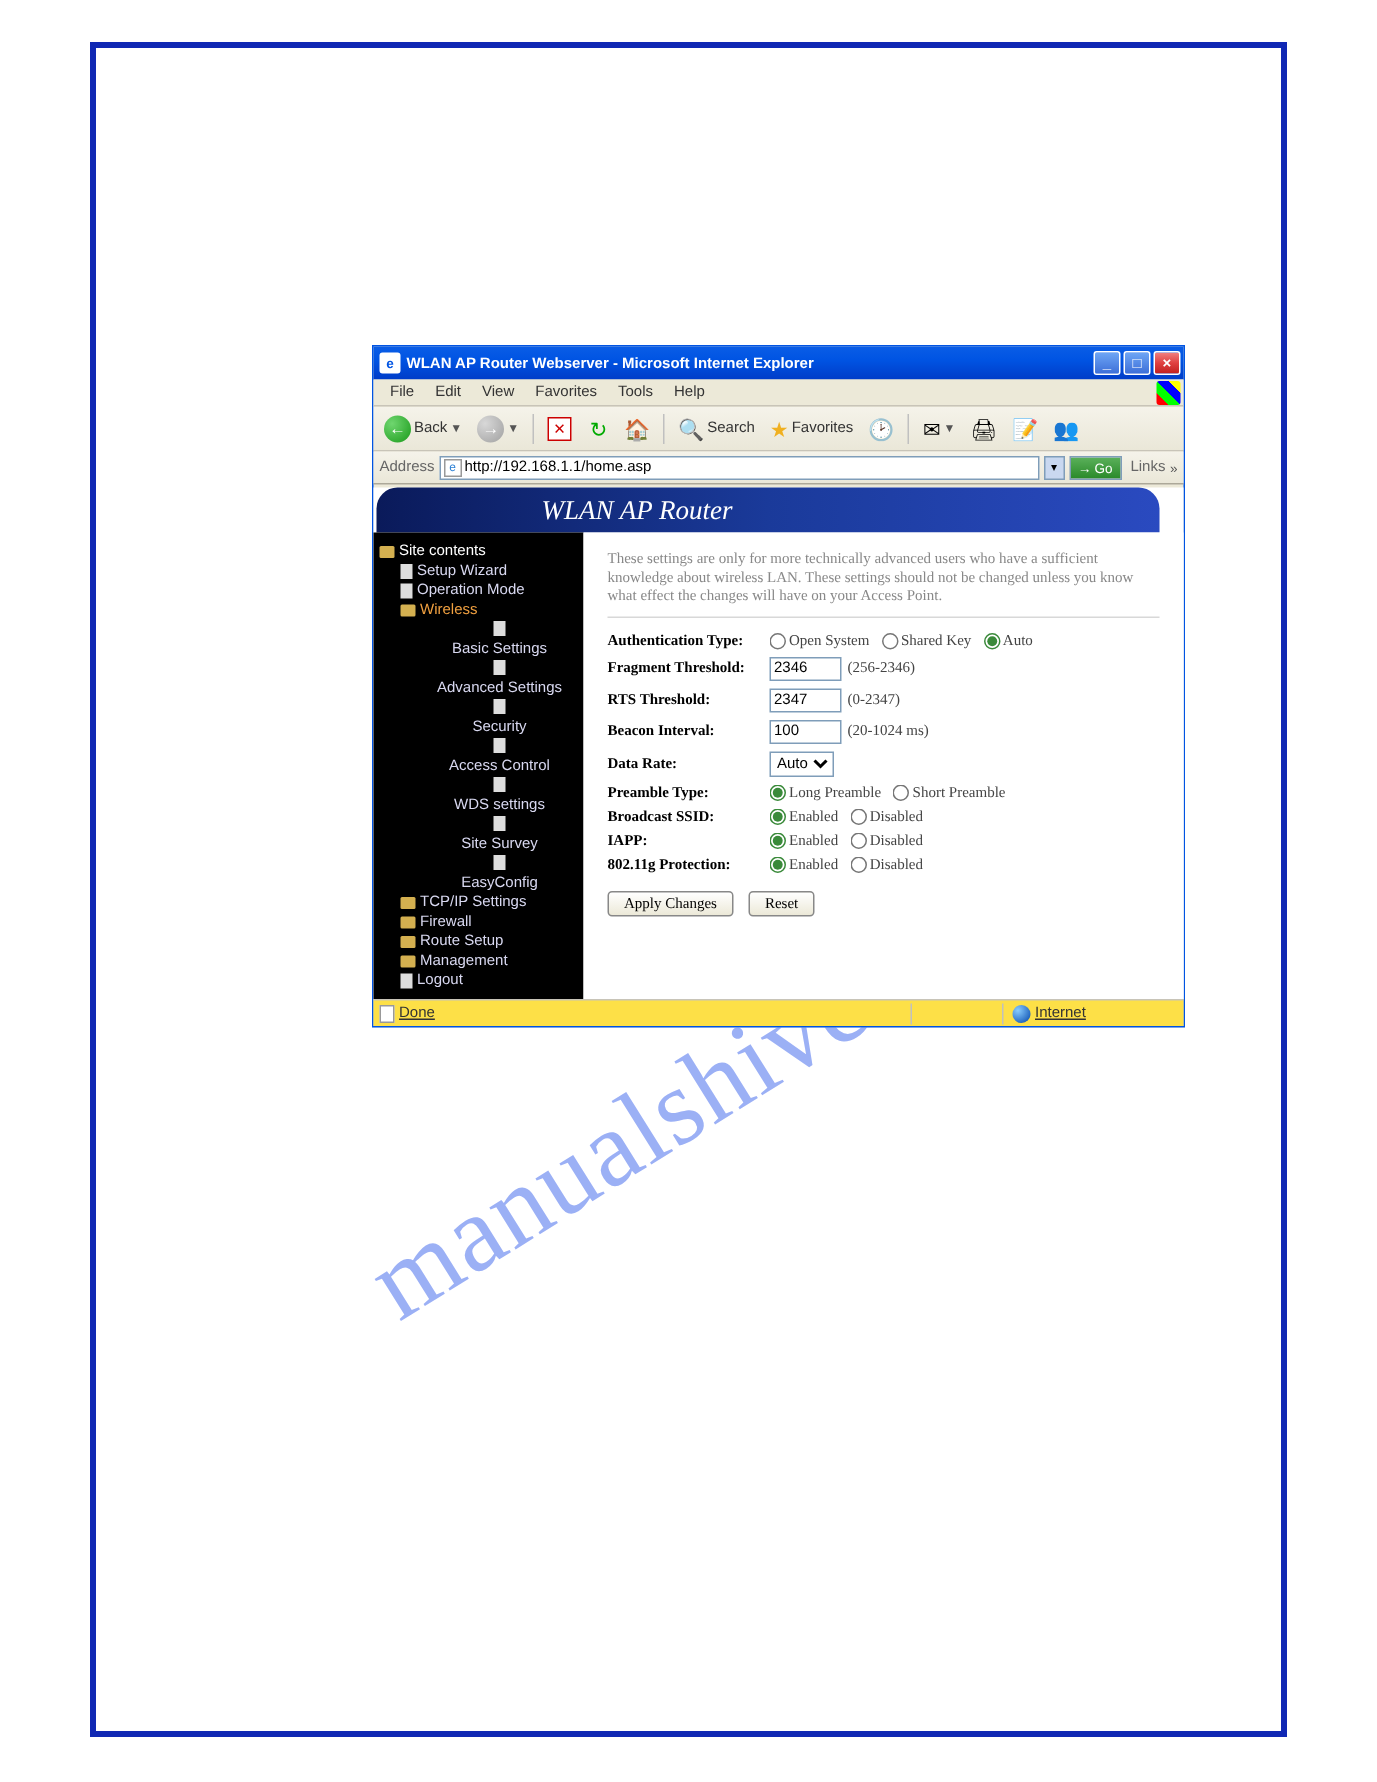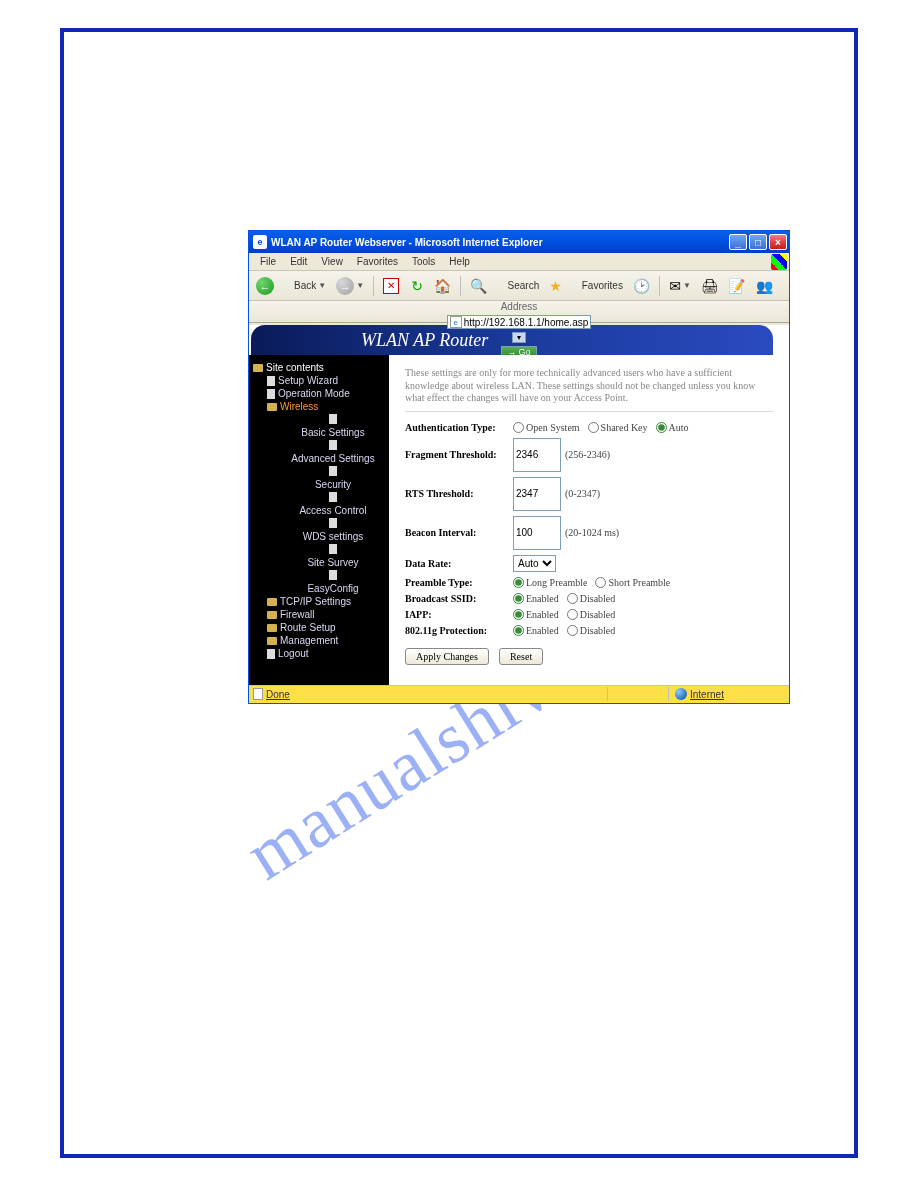--- a/index.html
+++ b/index.html
@@ -103,35 +103,34 @@
     width: 18px; height: 18px; border-radius: 50%;
     display:flex; align-items:center; justify-content:center;
     font-size:11px; color:#fff;
   }
   .back-ico { background: radial-gradient(circle at 30% 30%, #6fd66f, #1a9a1a); }
   .fwd-ico { background: radial-gradient(circle at 30% 30%, #d8d8d8, #a0a0a0); }
   .stop-ico { width:16px;height:16px;border:1px solid #c00;background:#fff; display:flex;align-items:center;justify-content:center;color:#c00;font-size:10px;}
   .refresh-ico { width:16px;height:16px;display:flex;align-items:center;justify-content:center;color:#0a0;font-size:14px;}
   .home-ico { width:16px;height:16px;display:flex;align-items:center;justify-content:center;font-size:14px;}
   .tsep { width:1px; height:20px; background:#c0c0c0; margin:0 2px; }
-  .tlabel { font-size:10px; color:#333; margin-left:20px; }
+  .tlabel { font-size:10px; color:#333; margin-left:2px; }
   .drop { font-size:8px; color:#555; margin-left:2px; }
   .search-ico { color:#2a7fd4; font-size:14px; }
   .star-ico { color:#f0b020; font-size:14px; }
   .small-ico { font-size:14px; }
   
   .addressbar {
     height: 22px;
     background: linear-gradient(#f5f3ea,#eae7d8);
     display: flex;
     align-items: center;
     padding: 0 4px;
     border-bottom: 1px solid #aca899;
     gap: 3px;
-    flex-direction: column;
   }
   .addr-label { font-size:10px; color:#666; }
   .addr-input {
     flex:1; height:16px;
     background:#fff;
     border:1px solid #7f9db9;
     display:flex; align-items:center;
     padding:0 2px;
     font-size:10px;
   }
@@ -197,21 +196,21 @@
     margin-bottom: 10px;
   }
   .form-row {
     display:flex; align-items:center;
     font-family: "Times New Roman", Georgia, serif;
     font-size: 10px;
     margin-bottom: 5px;
   }
   .form-label { width: 108px; font-weight:bold; }
   .txt-in {
-    width: 48px; height:34px;
+    width: 48px; height:16px;
     border:1px solid #7f9db9;
     font-size:10px; padding:0 2px;
     font-family: Arial;
   }
   .sel-in {
     height:17px;
     border:1px solid #7f9db9;
     font-size:10px;
     background:#fff;
   }

